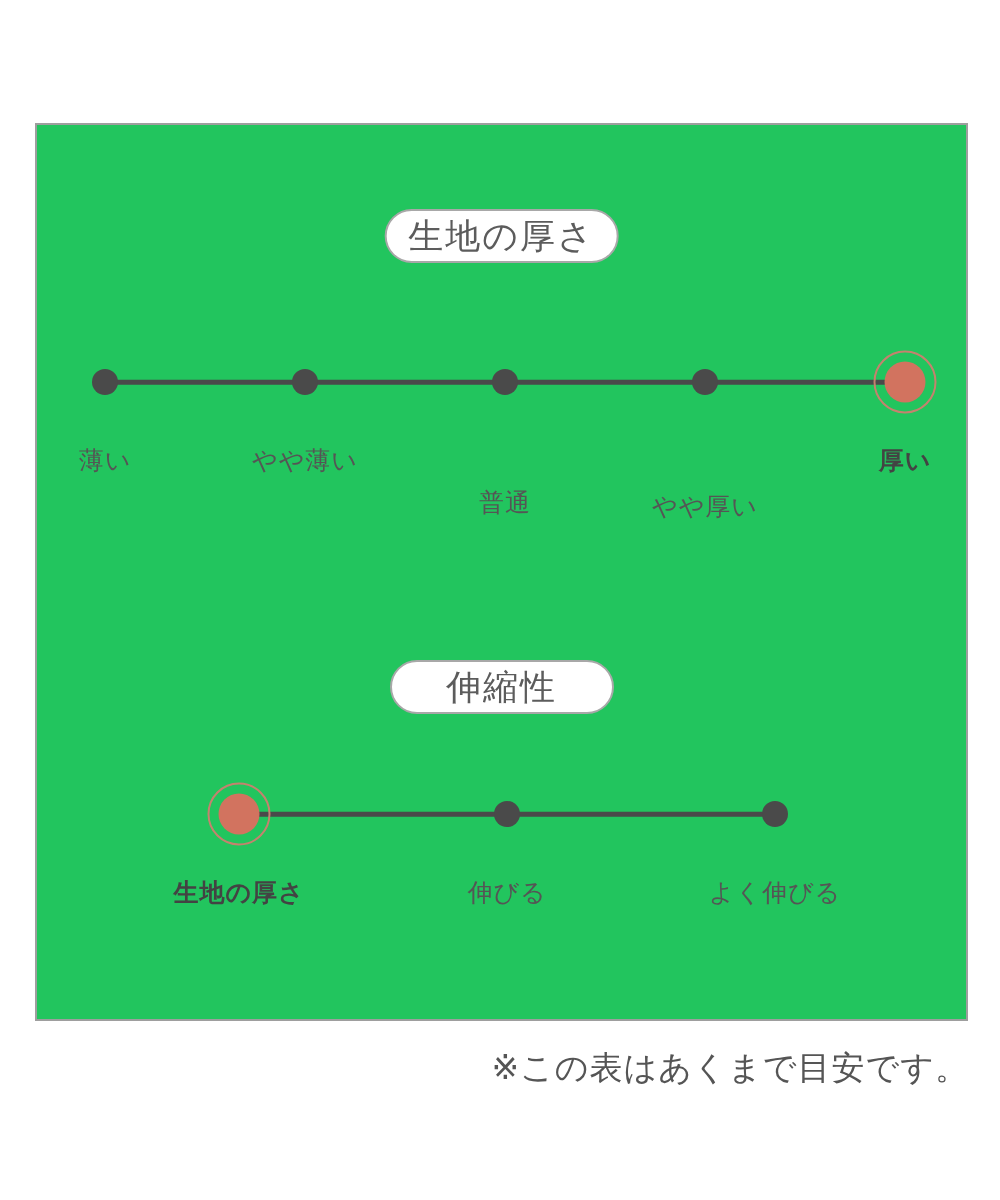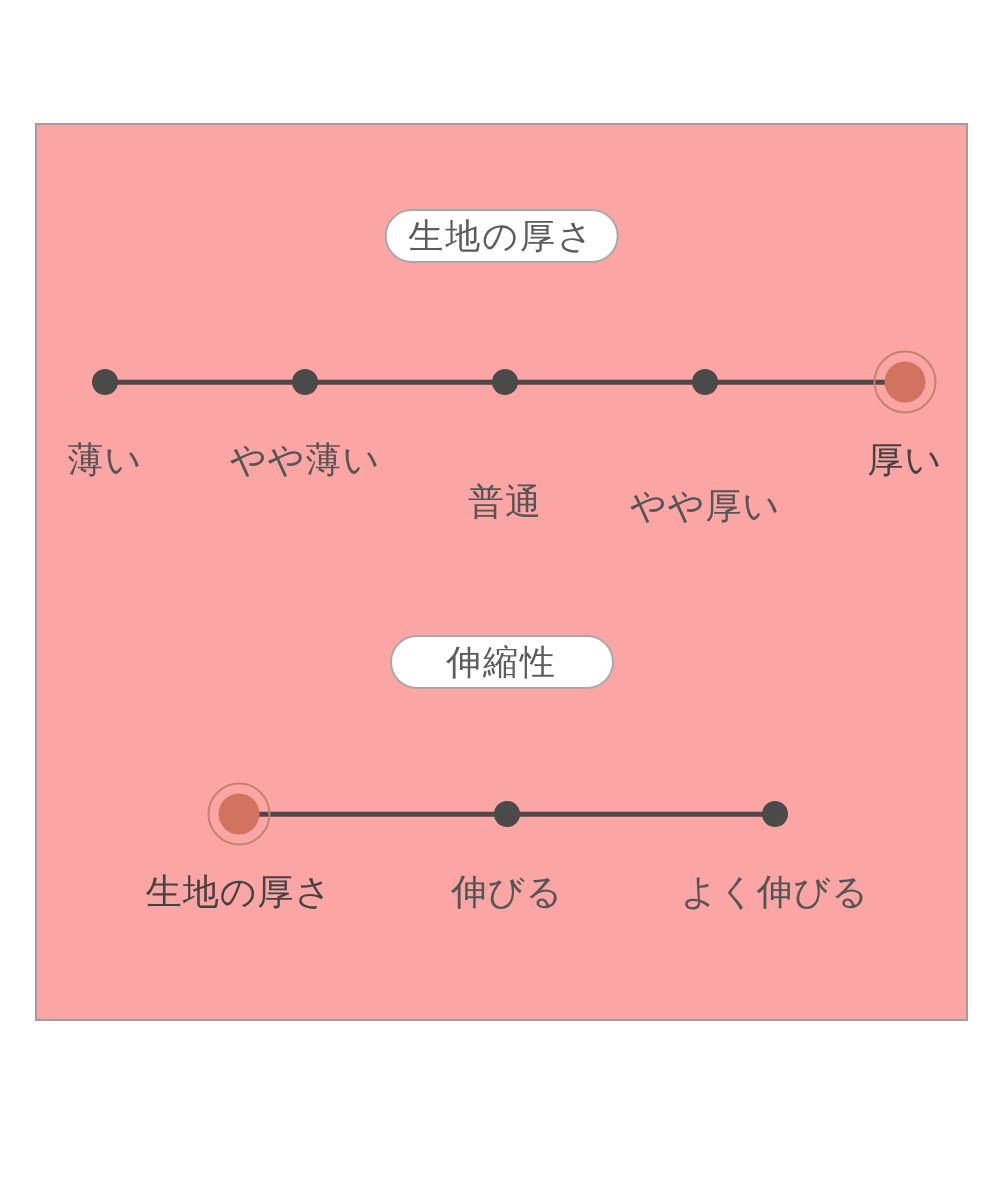--- a/index.html
+++ b/index.html
@@ -11,42 +11,42 @@
     font-family: "Liberation Sans", "DejaVu Sans", sans-serif;
     overflow: hidden;
   }
   .panel {
     position: absolute;
     left: 35px;
     top: 123px;
     width: 929px;
     height: 894px;
     border: 2px solid var(--box-border, #9e9e9e);
-    background: #fca5a5;
+    background: #22c55e;
   }
   .pill {
     position: absolute;
     left: 50%;
     transform: translateX(-50%);
     min-width: 176px;
     height: 50px;
     padding: 0 22px;
     display: flex;
     align-items: center;
     justify-content: center;
     border: 2px solid var(--pill-border, #a8a8a8);
     border-radius: 999px;
     font-size: 35px;
     letter-spacing: 2px;
     color: var(--pill-text, #5c5c5c);
     white-space: nowrap;
     background: #fff;
   }
   .pill.pill1 { top: 84px; }
-  .pill.pill2 { top: 510px; }
+  .pill.pill2 { top: 535px; }
   .track {
     position: absolute;
     height: 0;
   }
   .track1 { left: 68px;  width: 800px; top: 257px; }
   .track2 { left: 202px; width: 536px; top: 689px; }
   .line {
     position: absolute;
     left: 0; right: 0;
     top: 0;
@@ -75,27 +75,27 @@
     height: 59px;
     border-radius: 50%;
     border: 2px solid var(--selected-ring, #c5826e);
     transform: translate(-50%, -50%);
     background: transparent;
   }
   .lbl {
     position: absolute;
     top: 78px;
     transform: translate(-50%, -50%);
-    font-size: 36px;
+    font-size: 25px;
     letter-spacing: 1px;
     color: var(--text-color, #555555);
     white-space: nowrap;
   }
   .lbl.sel {
-    font-weight: normal;
+    font-weight: bold;
     color: var(--selected-text, #434343);
   }
   .note {
     position: absolute;
     top: 1046px;
     right: 31px;
     font-size: 33px;
     letter-spacing: 1px;
     color: var(--text-color, #555555);
     white-space: nowrap;
@@ -134,13 +134,14 @@
           <div class="lbl sel" style="left: 0%;">生地の厚さ</div>
           <div class="dot" style="left: 50%;"></div>
           <div class="lbl" style="left: 50%;">伸びる</div>
           <div class="dot" style="left: 100%;"></div>
           <div class="lbl" style="left: 100%; font-family: Liberation Serif, serif;">よく伸びる</div>
         </div>
     </section>
 
   </div>
 
+  <div class="note">※この表はあくまで目安です。</div>
 </div>
 
 </body></html>

